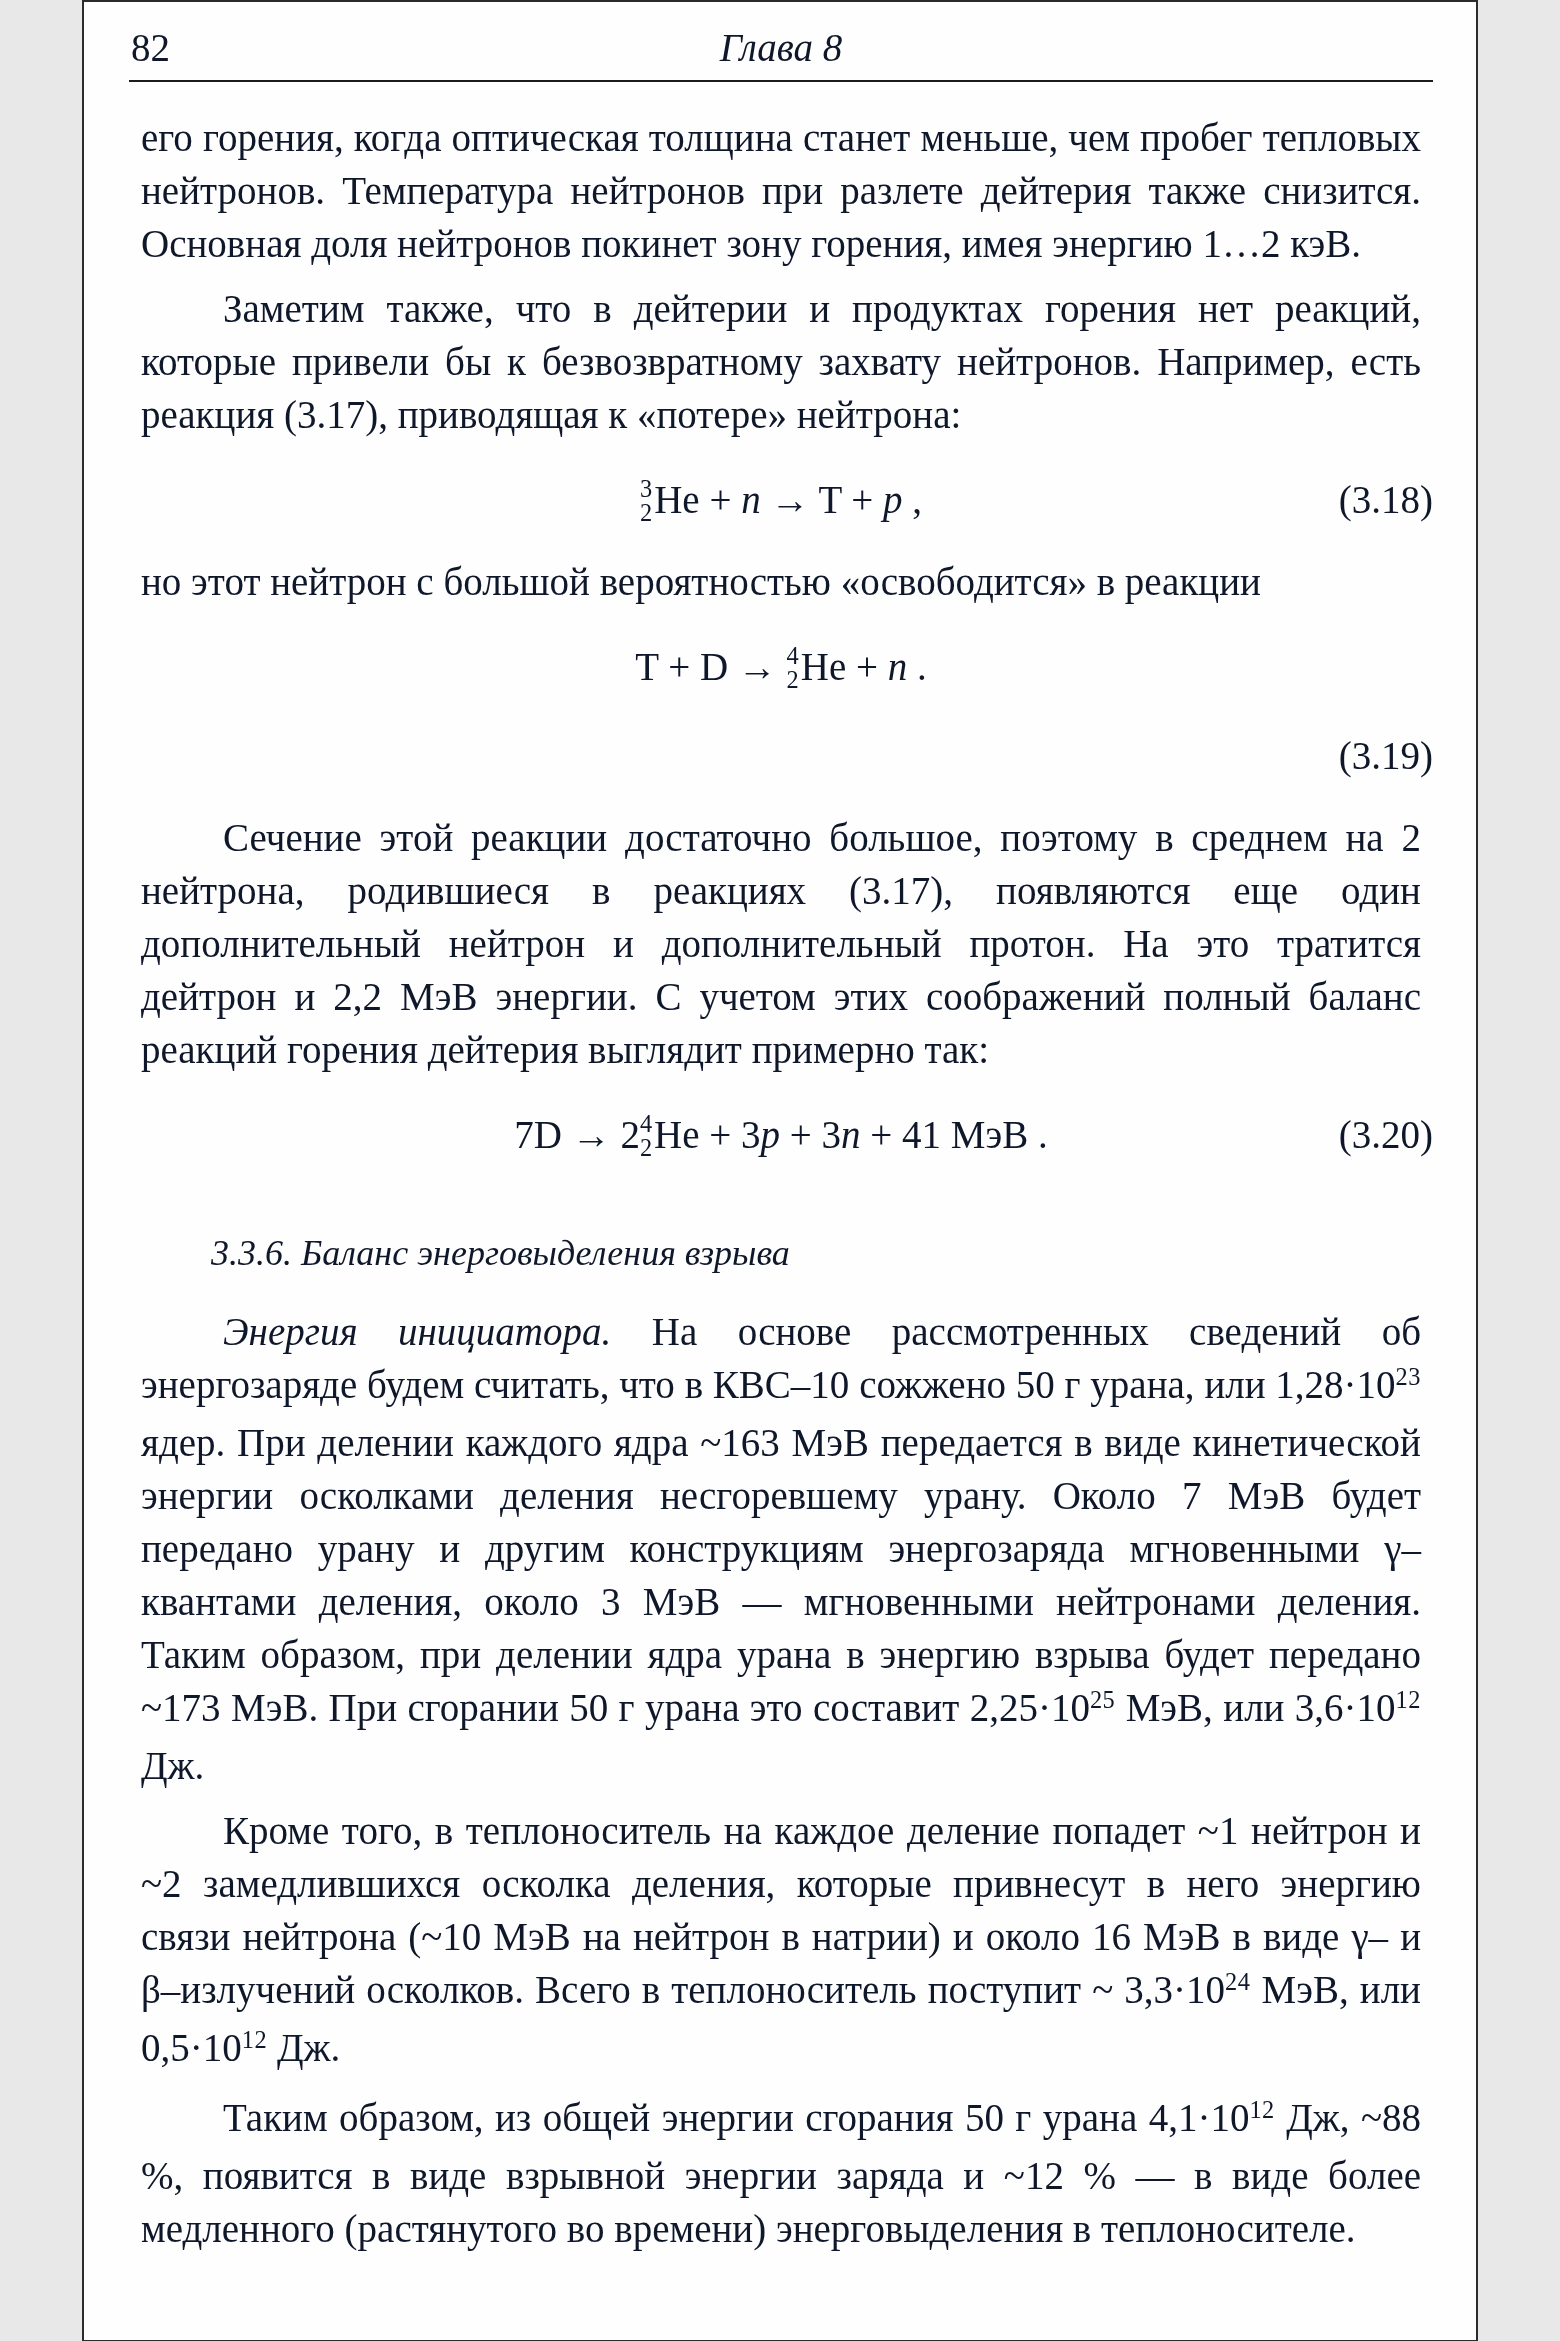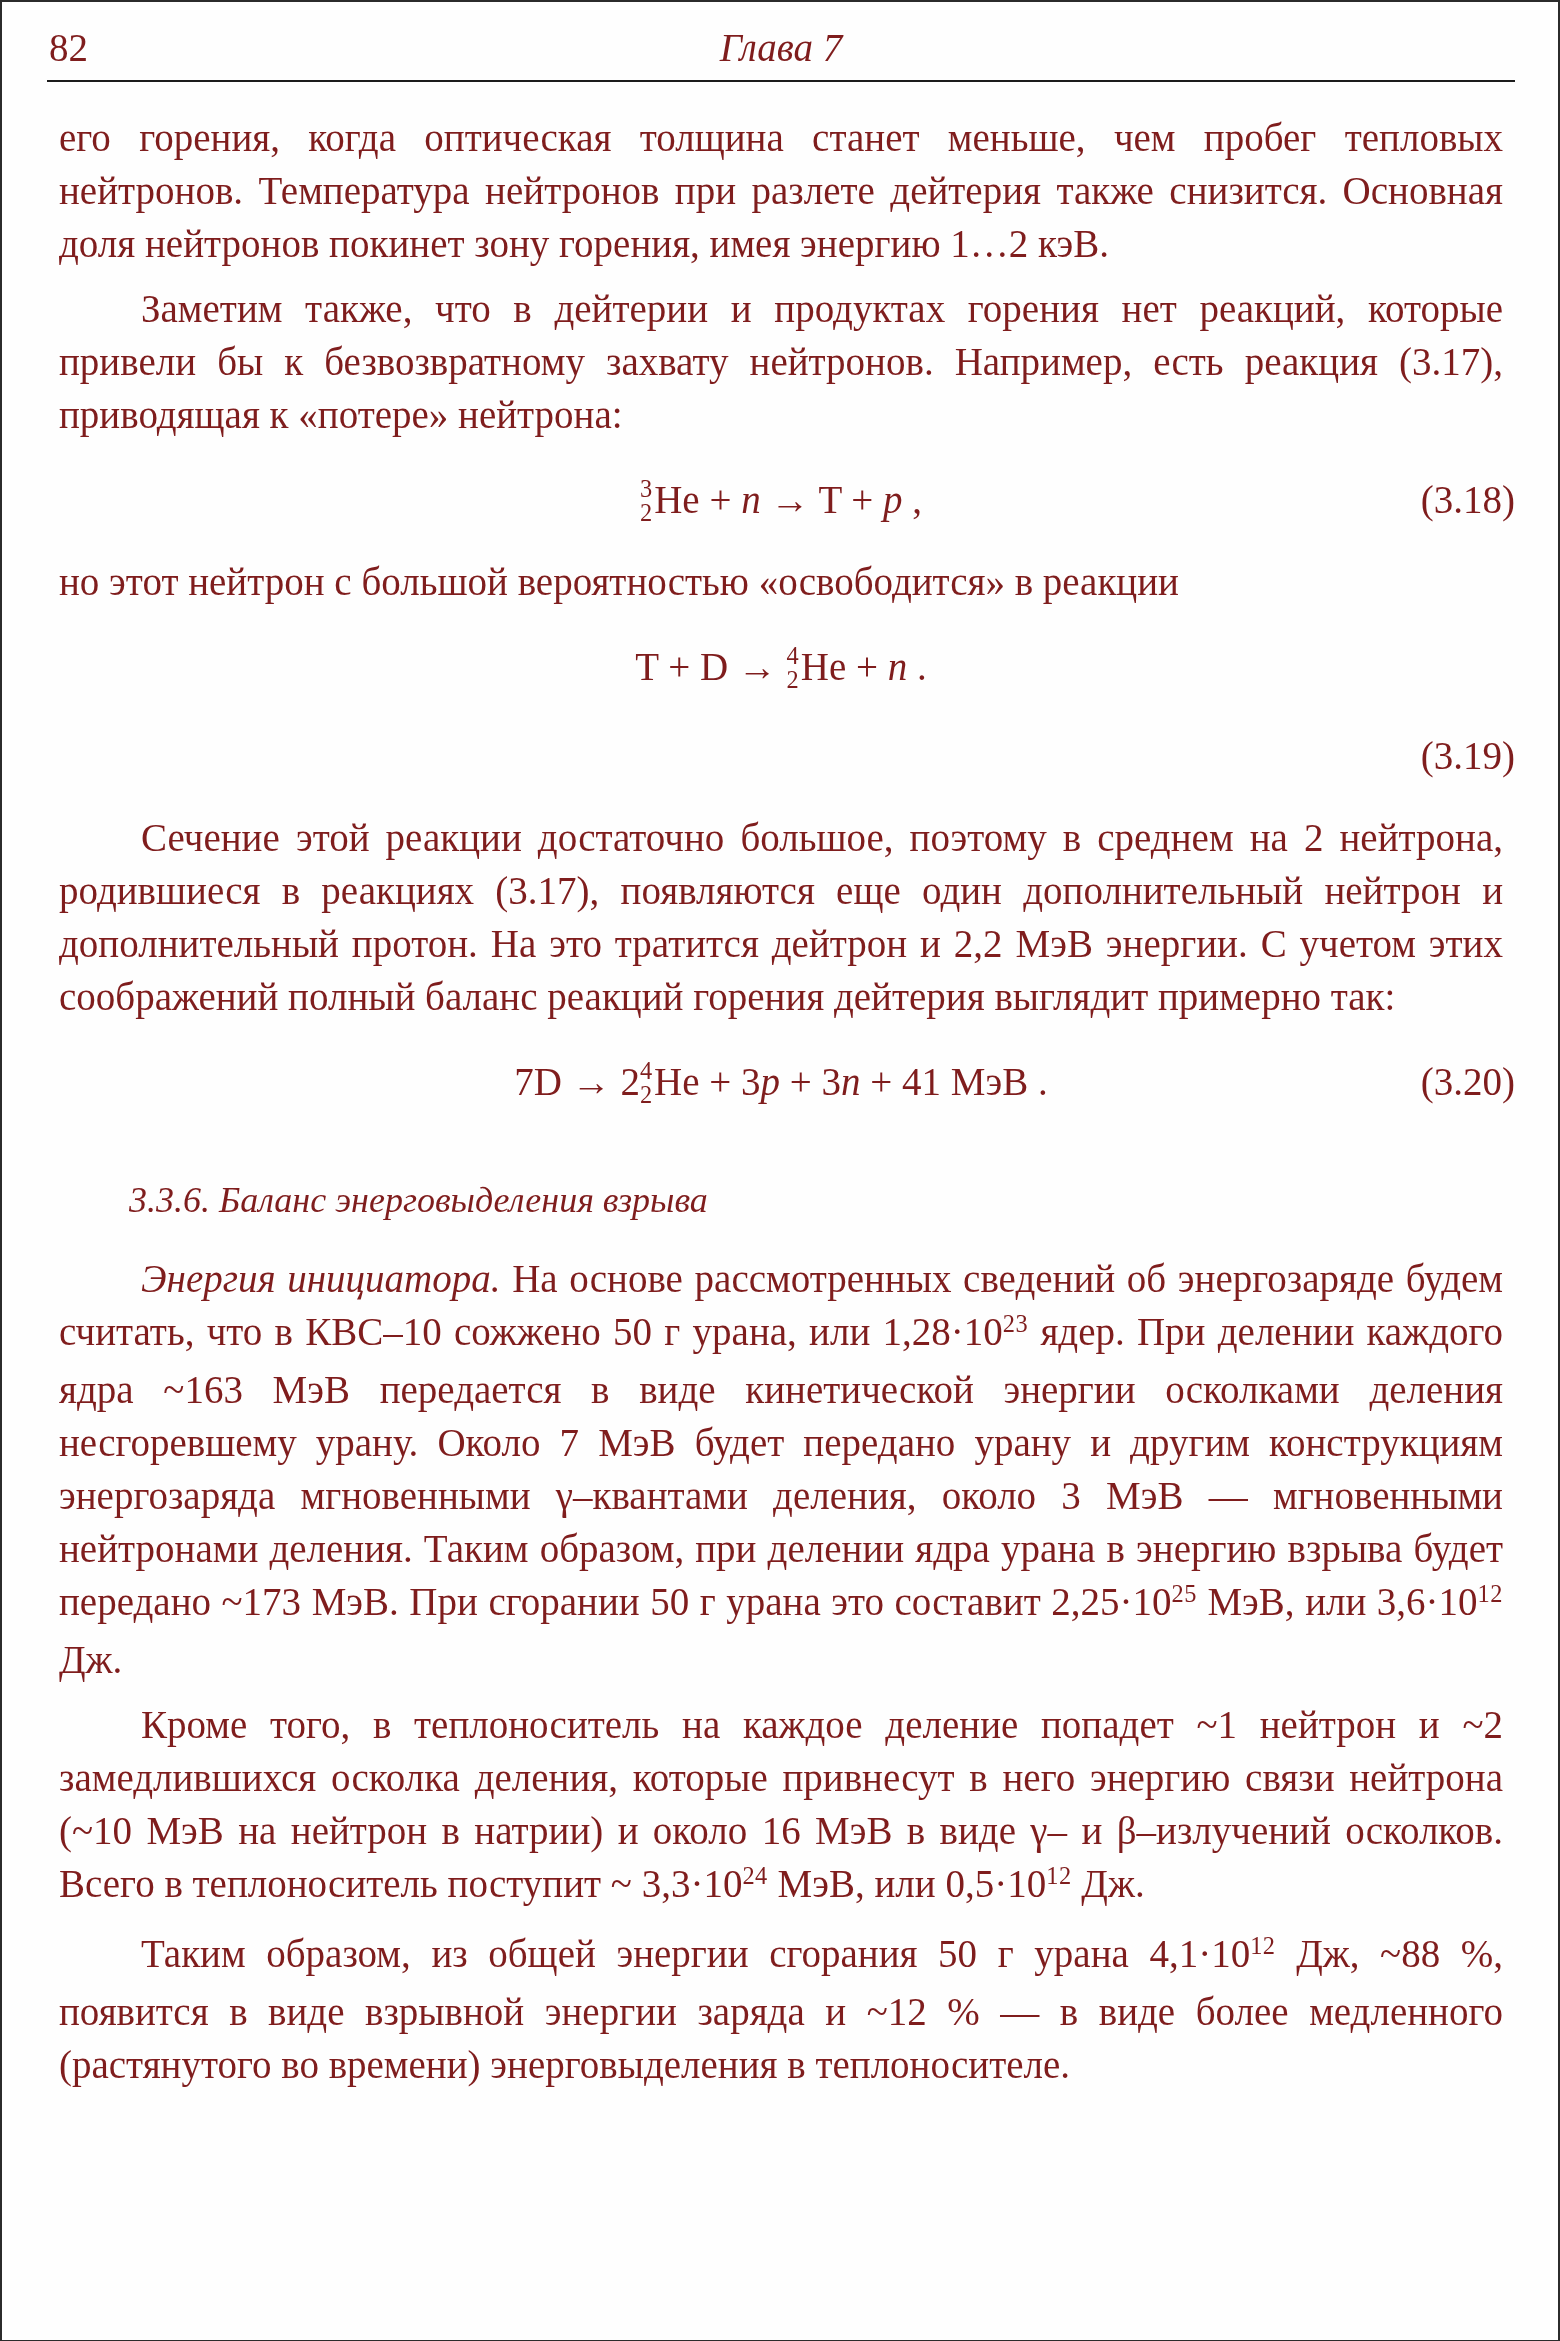--- a/index.html
+++ b/index.html
@@ -1,27 +1,27 @@
 <!DOCTYPE html>
 <html lang="ru"><head>
 <meta charset="utf-8">
 <style>
   html, body { margin: 0; padding: 0; background: #e8e8e8; }
   .page {
     position: relative;
-    width: 1560px;
+    width: 1396px;
     height: 2342px;
     box-sizing: border-box;
     margin: 0 auto;
     background: #fefefe;
     border: 2.9px solid #2b2b2b;
     padding: 17.6px 43px 29px 45px;
     font-family: "Liberation Serif", "DejaVu Serif", serif;
     font-size: 39px;
-    color: #7f1d1d;
+    color: #0f172a;
     overflow: hidden;
   }
   .page-header {
     display: grid;
     grid-template-columns: 1fr auto 1fr;
     align-items: baseline;
     padding: 5.9px 2px 9.8px 2px;
   }
   .page-num { justify-self: start; }
   .chapter { font-style: italic; }
@@ -82,21 +82,21 @@
     transform: translateY(-50%);
   }
 </style>
 </head>
 <body>
 
 <div class="page">
 
   <header class="page-header">
     <span class="page-num">82</span>
-    <span class="chapter">Глава 7</span>
+    <span class="chapter">Глава 8</span>
     <span class="hdr-spacer"></span>
   </header>
   <div class="rule"></div>
 
   <main class="content">
 
     <p class="para">его горения, когда оптическая толщина станет меньше, чем пробег тепловых нейтронов. Температура нейтронов при разлете дейтерия также снизится. Основная доля нейтронов покинет зону горения, имея энергию 1…2 кэВ.</p>
 
     <p class="para indent">Заметим также, что в дейтерии и продуктах горения нет реакций, которые привели бы к безвозвратному захвату нейтронов. Например, есть реакция (3.17), приводящая к «потере» нейтрона:</p>
 

